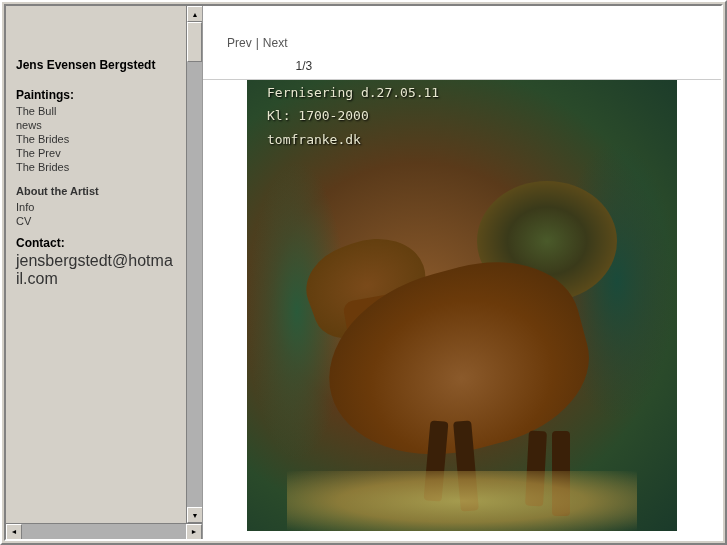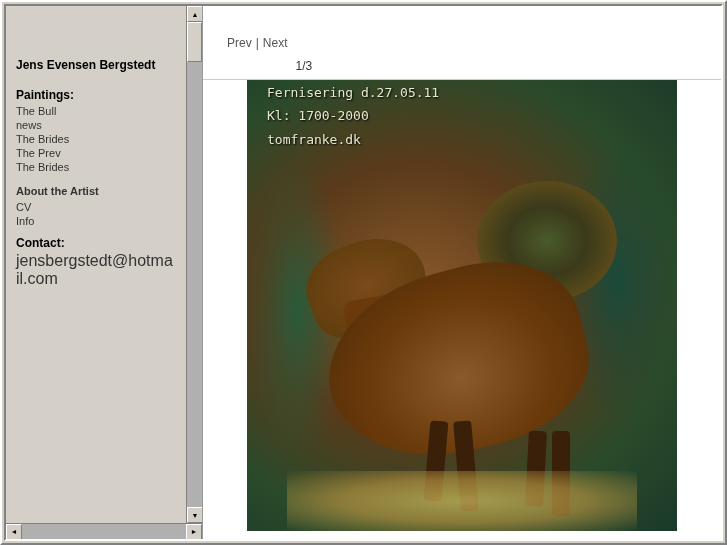--- a/index.html
+++ b/index.html
@@ -374,22 +374,22 @@
 
           <div class="section-label">Paintings:</div>
 
           <a class="nav-link">The Bull</a>
           <a class="nav-link">news</a>
           <a class="nav-link">The Brides</a>
           <a class="nav-link">The Prev</a>
           <a class="nav-link">The Brides</a>
 
           <a class="nav-link section-label" style="margin-top:10px;">About the Artist</a>
+          <a class="nav-link">Info</a>
           <a class="nav-link">CV</a>
-          <a class="nav-link">Info</a>
 
           <div class="contact-label">Contact:</div>
           <span class="contact-email">jensbergstedt@hotmail.com</span>
         </div>
 
         <div class="scrollbar-v">
           <div class="scrollbar-btn">
             <span>▲</span>
           </div>
           <div class="scrollbar-track">

